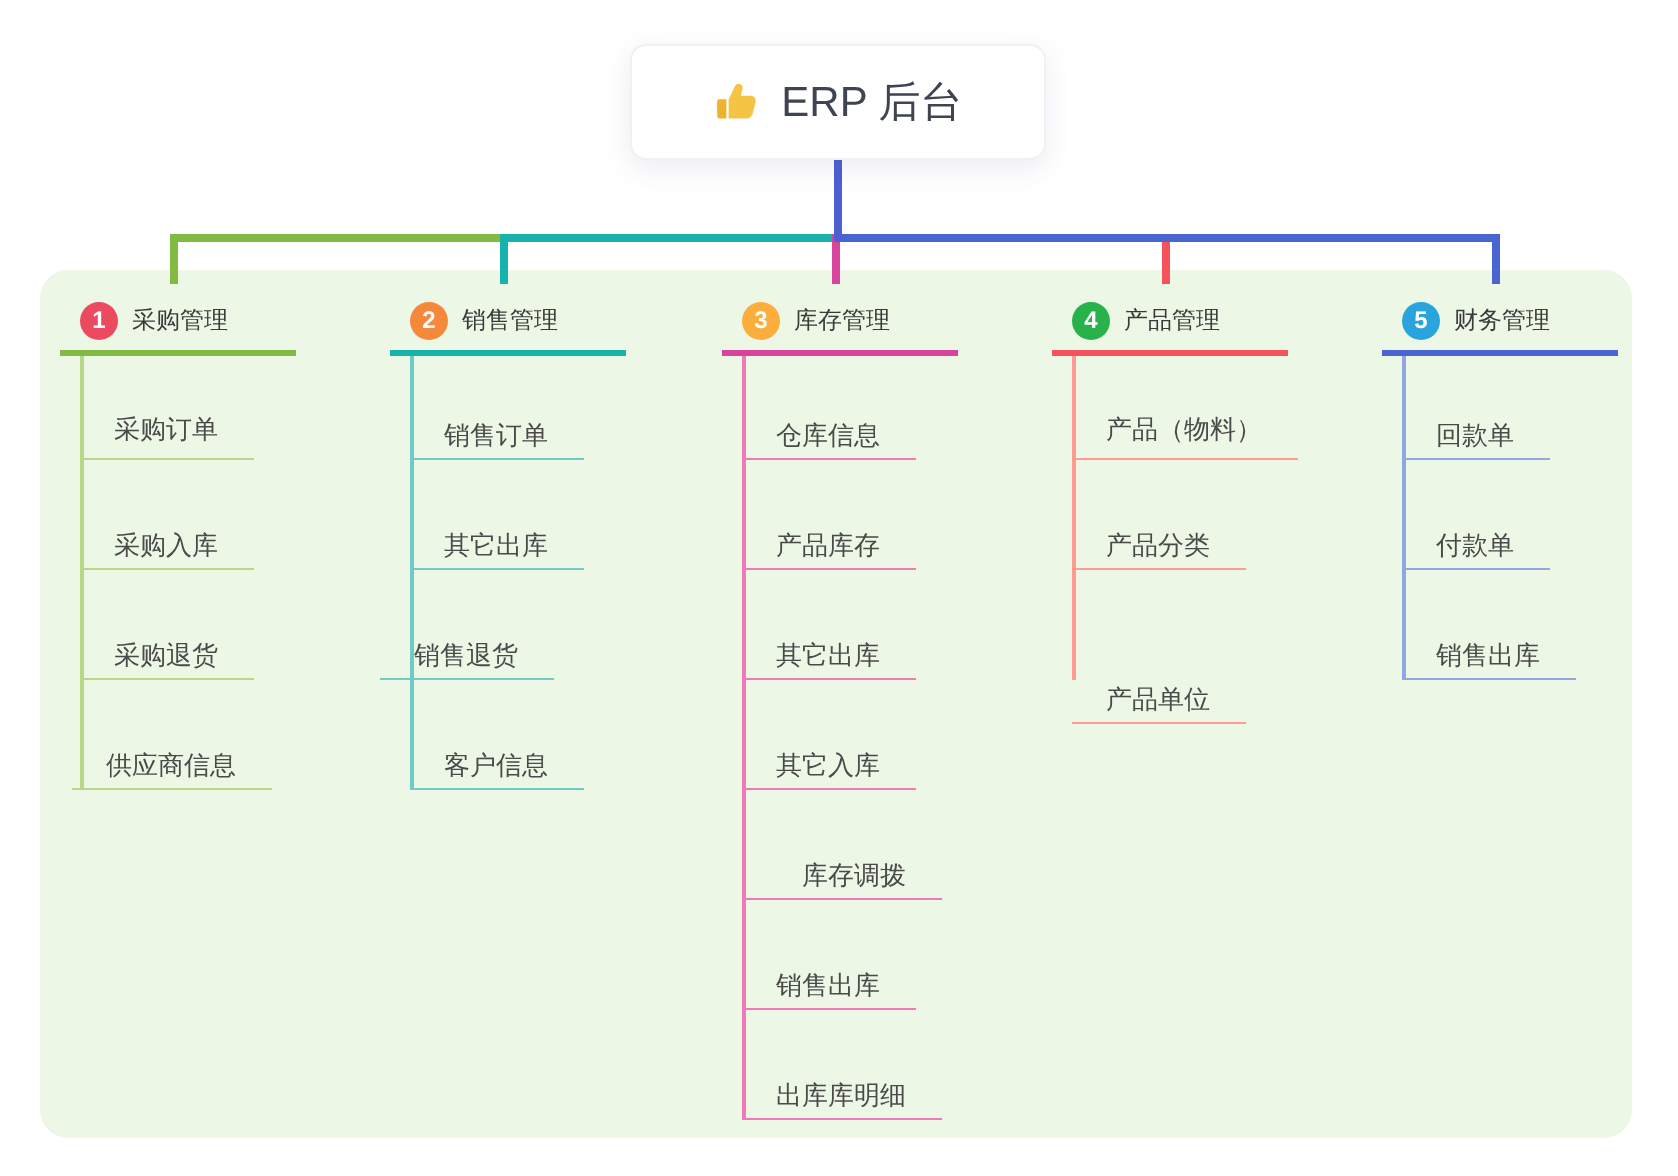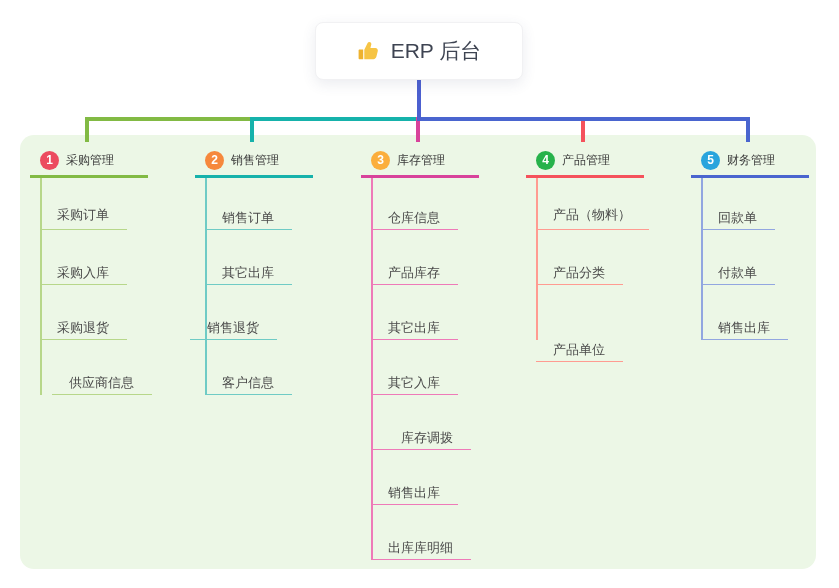--- a/index.html
+++ b/index.html
@@ -88,21 +88,21 @@
       <div class="trunk" style="left: 40px; top: 178px; height: 217px; background: rgb(183, 215, 138);"></div>
       <div class="item" style="left: 40px; top: 204px; border-bottom-color: rgb(183, 215, 138); align-items: center;">
         <span class="item-label">采购订单</span>
       </div>
       <div class="item" style="left: 40px; top: 259px; border-bottom-color: rgb(183, 215, 138); align-items: flex-end;">
         <span class="item-label">采购入库</span>
       </div>
       <div class="item" style="left: 40px; top: 314px; border-bottom-color: rgb(183, 215, 138);">
         <span class="item-label">采购退货</span>
       </div>
-      <div class="item" style="left: 52px; top: 369px; border-bottom-color: rgb(183, 215, 138);">
+      <div class="item" style="left: 36px; top: 369px; border-bottom-color: rgb(183, 215, 138);">
         <span class="item-label">供应商信息</span>
       </div>
       <div class="branch-header" style="left: 195px; border-bottom-color: rgb(22, 178, 171);">
         <span class="badge" style="background: rgb(246, 136, 60);">2</span>
         <span class="branch-title">销售管理</span>
       </div>
       <div class="trunk" style="left: 205px; top: 178px; height: 217px; background: rgb(111, 203, 197);"></div>
       <div class="item" style="left: 205px; top: 204px; border-bottom-color: rgb(111, 203, 197);">
         <span class="item-label">销售订单</span>
       </div>

